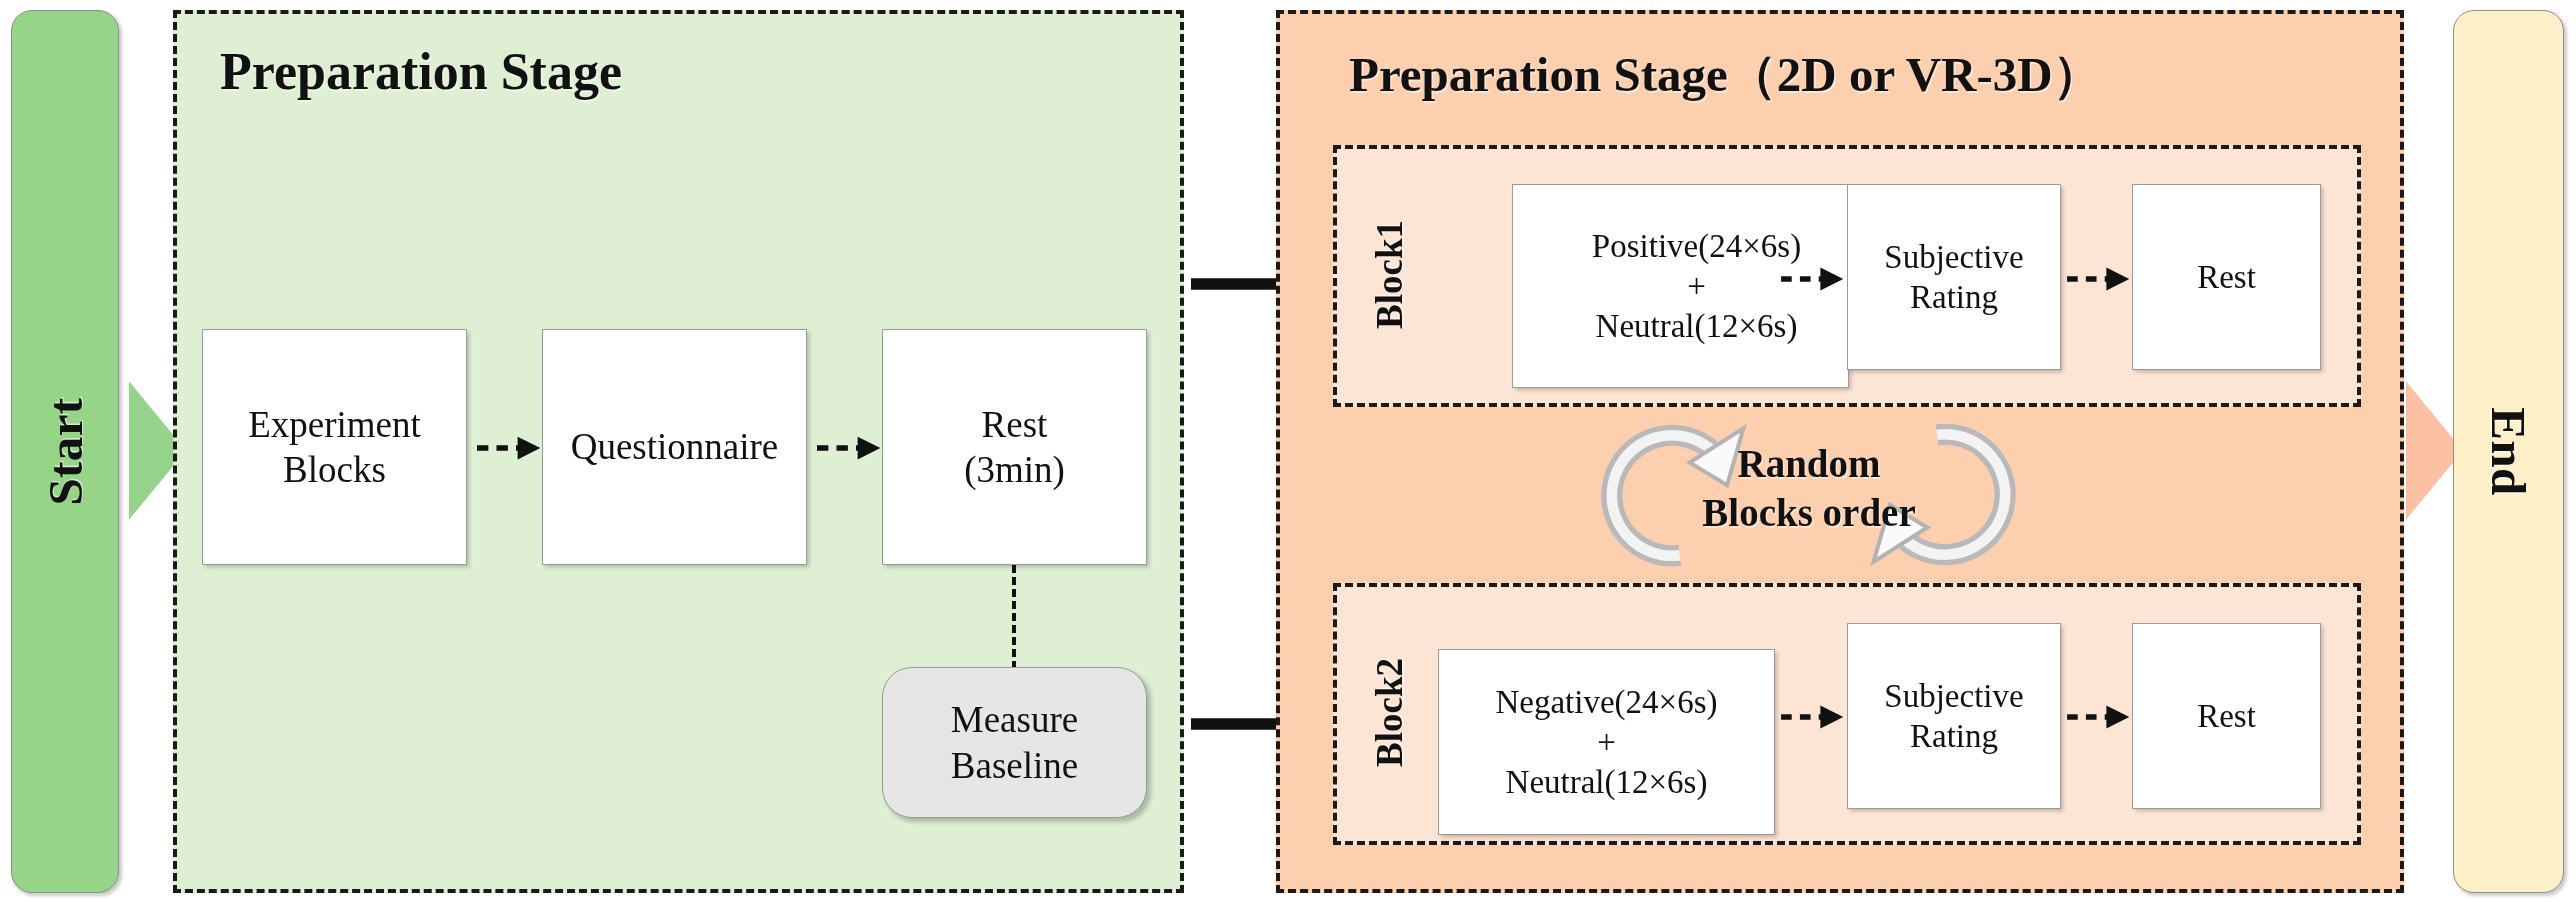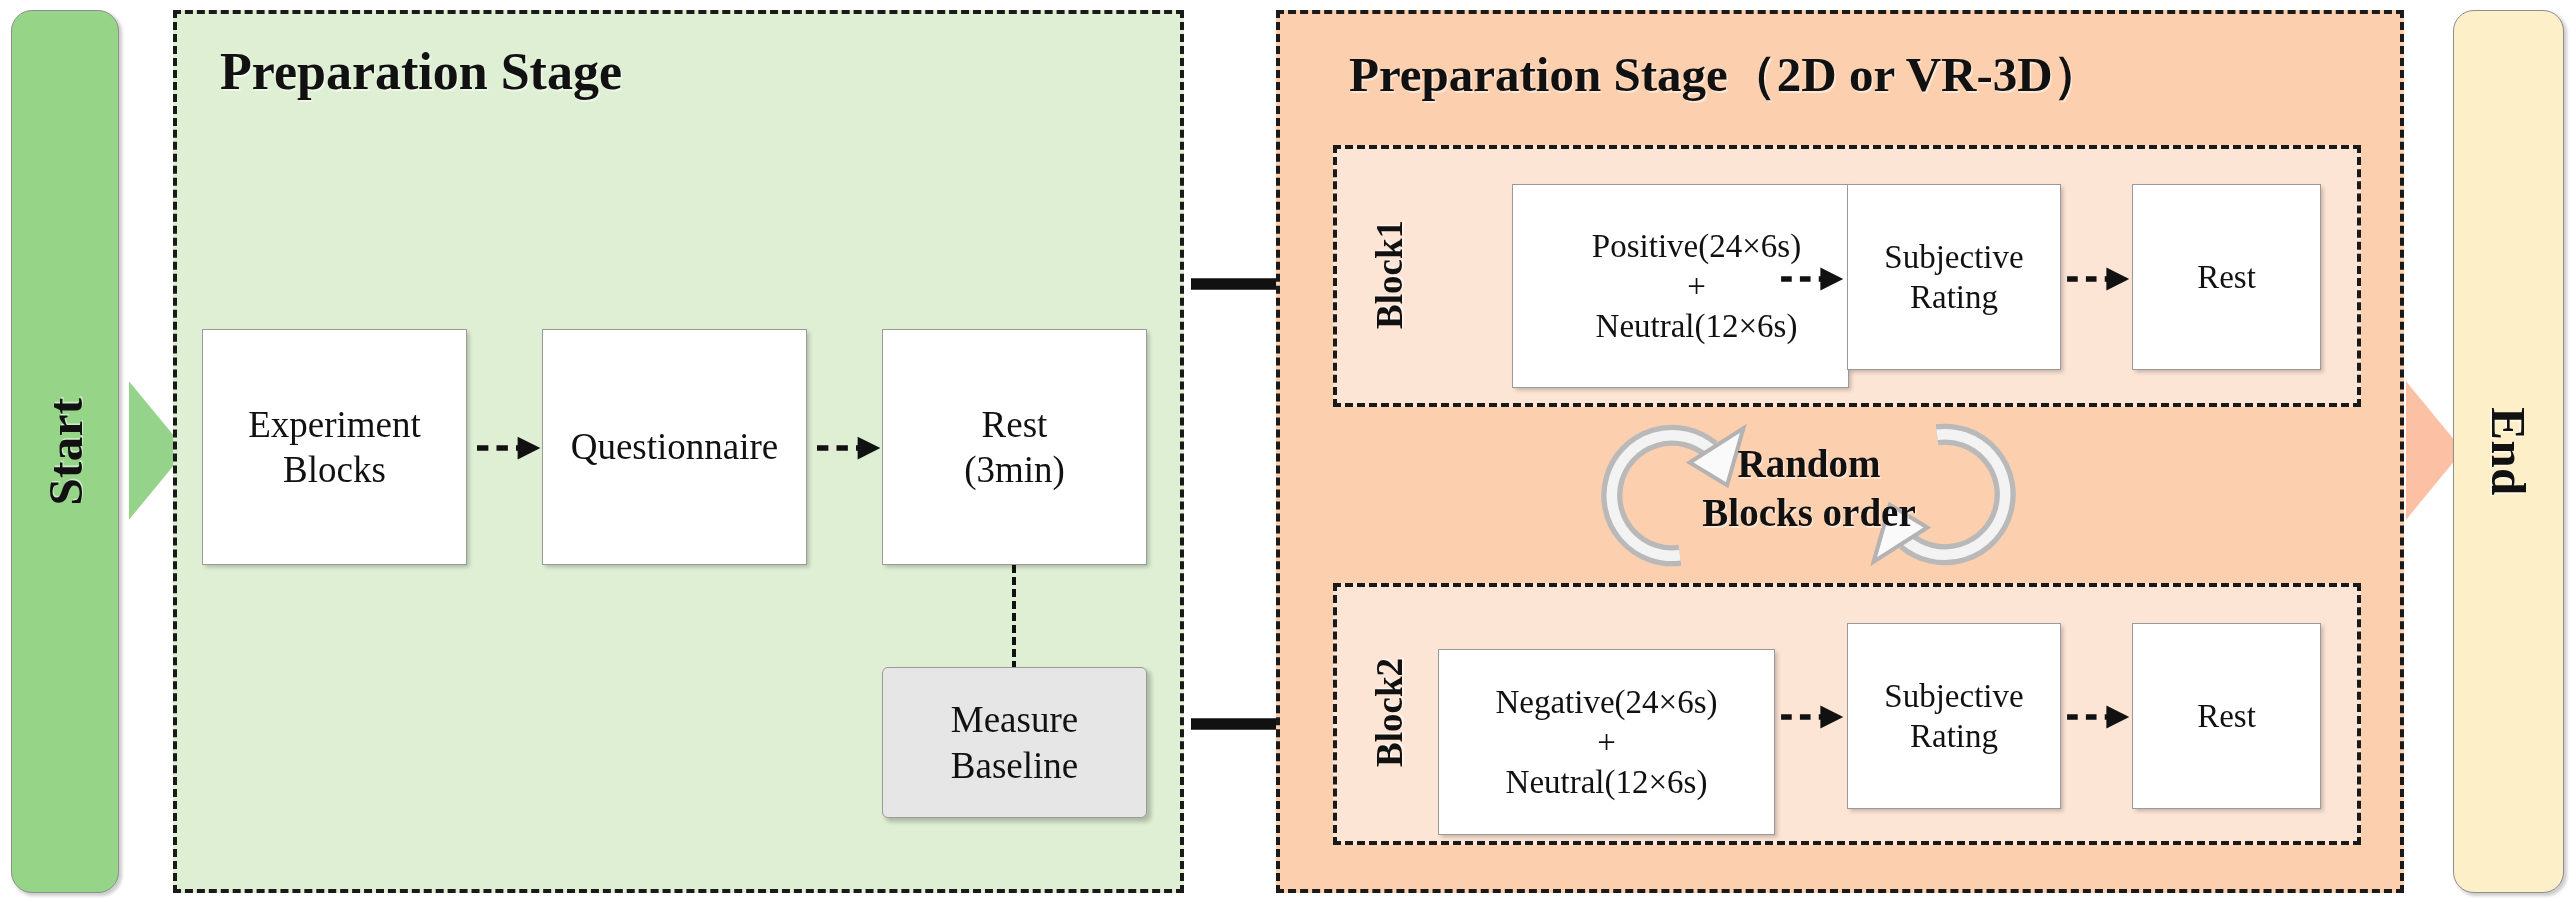--- a/index.html
+++ b/index.html
@@ -43,21 +43,21 @@
 
   
   .pbox{
     background:#ffffff;border:1.2px solid #9a9a9a;
     box-shadow:3.3px 3.3px 4.1px rgba(0,0,0,.22);
     display:flex;align-items:center;justify-content:center;text-align:center;
     line-height:1.22;
   }
   .pbox span{display:block;}
   .rbox{
-    background:#e6e6e6;border:1.2px solid #9a9a9a;border-radius:6px;
+    background:#e6e6e6;border:1.2px solid #9a9a9a;border-radius:30px;
     box-shadow:3.3px 3.3px 4.1px rgba(0,0,0,.22);
     display:flex;align-items:center;justify-content:center;text-align:center;
     line-height:1.22;
   }
 
   
   .svgl{position:absolute;overflow:visible;pointer-events:none;}
   .vdash{
     position:absolute;border-left:4.1px dashed #111;
   }

